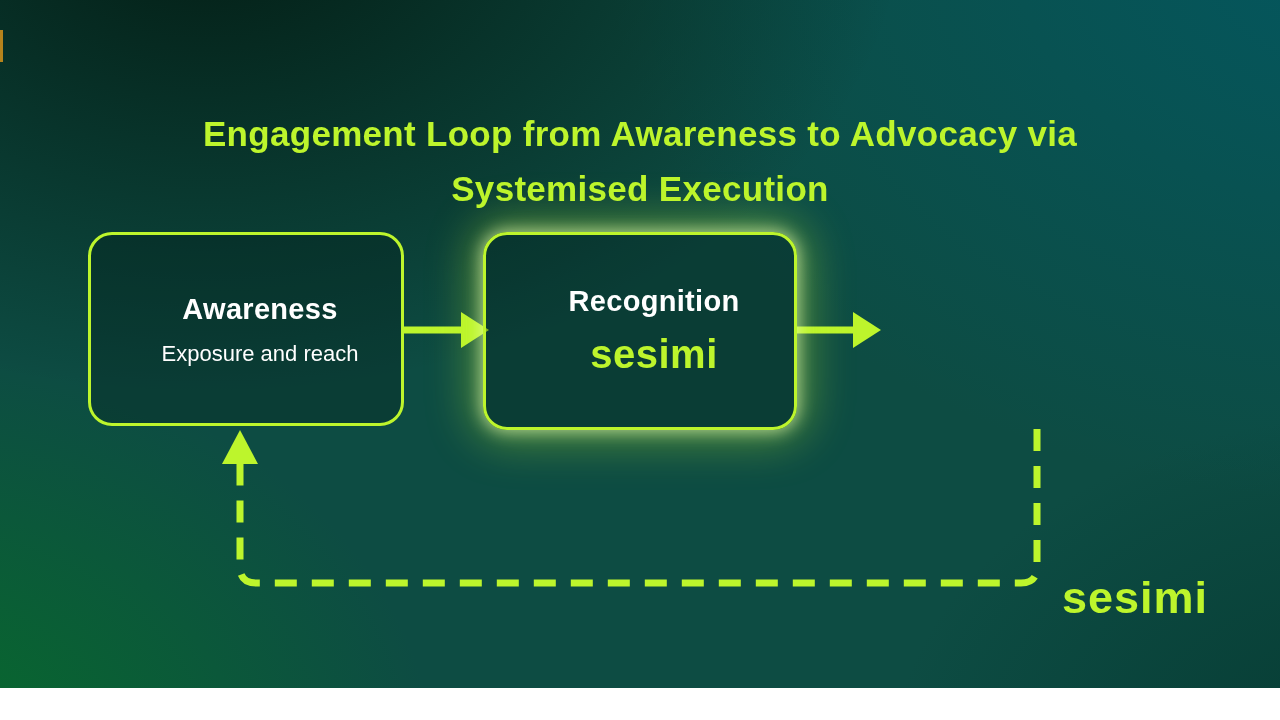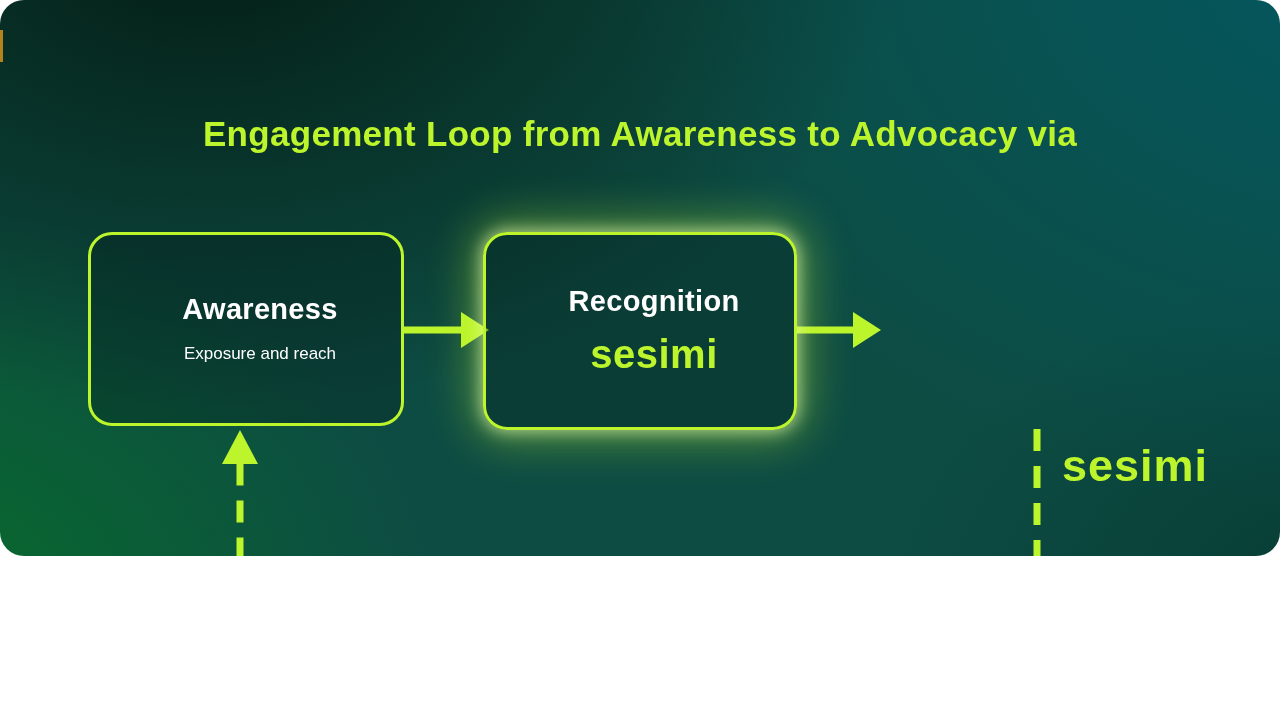--- a/index.html
+++ b/index.html
@@ -2,29 +2,28 @@
 <html><head>
 <meta charset="utf-8">
 <style>
   * { margin: 0; padding: 0; box-sizing: border-box; }
   html, body { width: 1280px; height: 720px; }
   body { font-family: "Liberation Sans", sans-serif; overflow: hidden; }
 
   .slide {
     position: relative;
     width: 1280px;
-    height: 556px;
+    height: 688px;
     overflow: hidden;
     background-color: #0d4c43;
     background-image:
       radial-gradient(1250px 850px at 16% -12%, rgba(3,27,18,0.96) 0%, rgba(3,27,18,0.0) 56%),
       radial-gradient(980px 760px at -8% 112%, rgba(7,112,40,0.92) 0%, rgba(7,112,40,0.0) 55%),
       radial-gradient(1250px 900px at 108% -8%, rgba(3,88,97,0.95) 0%, rgba(3,88,97,0.0) 62%),
       radial-gradient(900px 650px at 108% 112%, rgba(5,56,48,0.85) 0%, rgba(5,56,48,0.0) 55%);
-    border-radius: 24px;
   }
 
   .edge-tab {
     position: absolute;
     left: 0; top: 30px;
     width: 3px; height: 32px;
     background: #b5831c;
   }
 
   .title {
@@ -58,21 +57,21 @@
                                  0 0 44px 12px rgba(189,245,44,0.38); gap: 6px; }
   .box-engagement  { left: 880px; top: 237px; width: 317px; height: 191px; }
 
   .box-heading {
     font-size: 29px;
     font-weight: bold;
     letter-spacing: 0.3px;
   }
   .box-sub {
     margin-top: 16px;
-    font-size: 17px;
+    font-size: 22px;
     line-height: 23px;
     max-width: 210px;
   }
   .box-awareness .box-sub { max-width: 260px; }
   .brand-inline {
     margin-top: 8px;
     font-size: 40px;
     font-weight: bold;
     letter-spacing: 0.5px;
     color: #bdf52c;
@@ -99,20 +98,21 @@
 </style>
 </head>
 <body>
 
 <div class="slide">
 
   <div class="edge-tab"></div>
 
   <div class="title">
     <div>Engagement Loop from Awareness to Advocacy via</div>
+    <div>Systemised Execution</div>
   </div>
 
   <svg class="connectors" width="1280" height="720" viewBox="0 0 1280 720" xmlns="http://www.w3.org/2000/svg">
 
     <g>
       <line class="stroke-accent" x1="404" y1="330" x2="463" y2="330" stroke-width="7"></line>
       <polygon class="fill-accent" points="461,312 461,348 489,330"></polygon>
     </g>
 
     <g>

